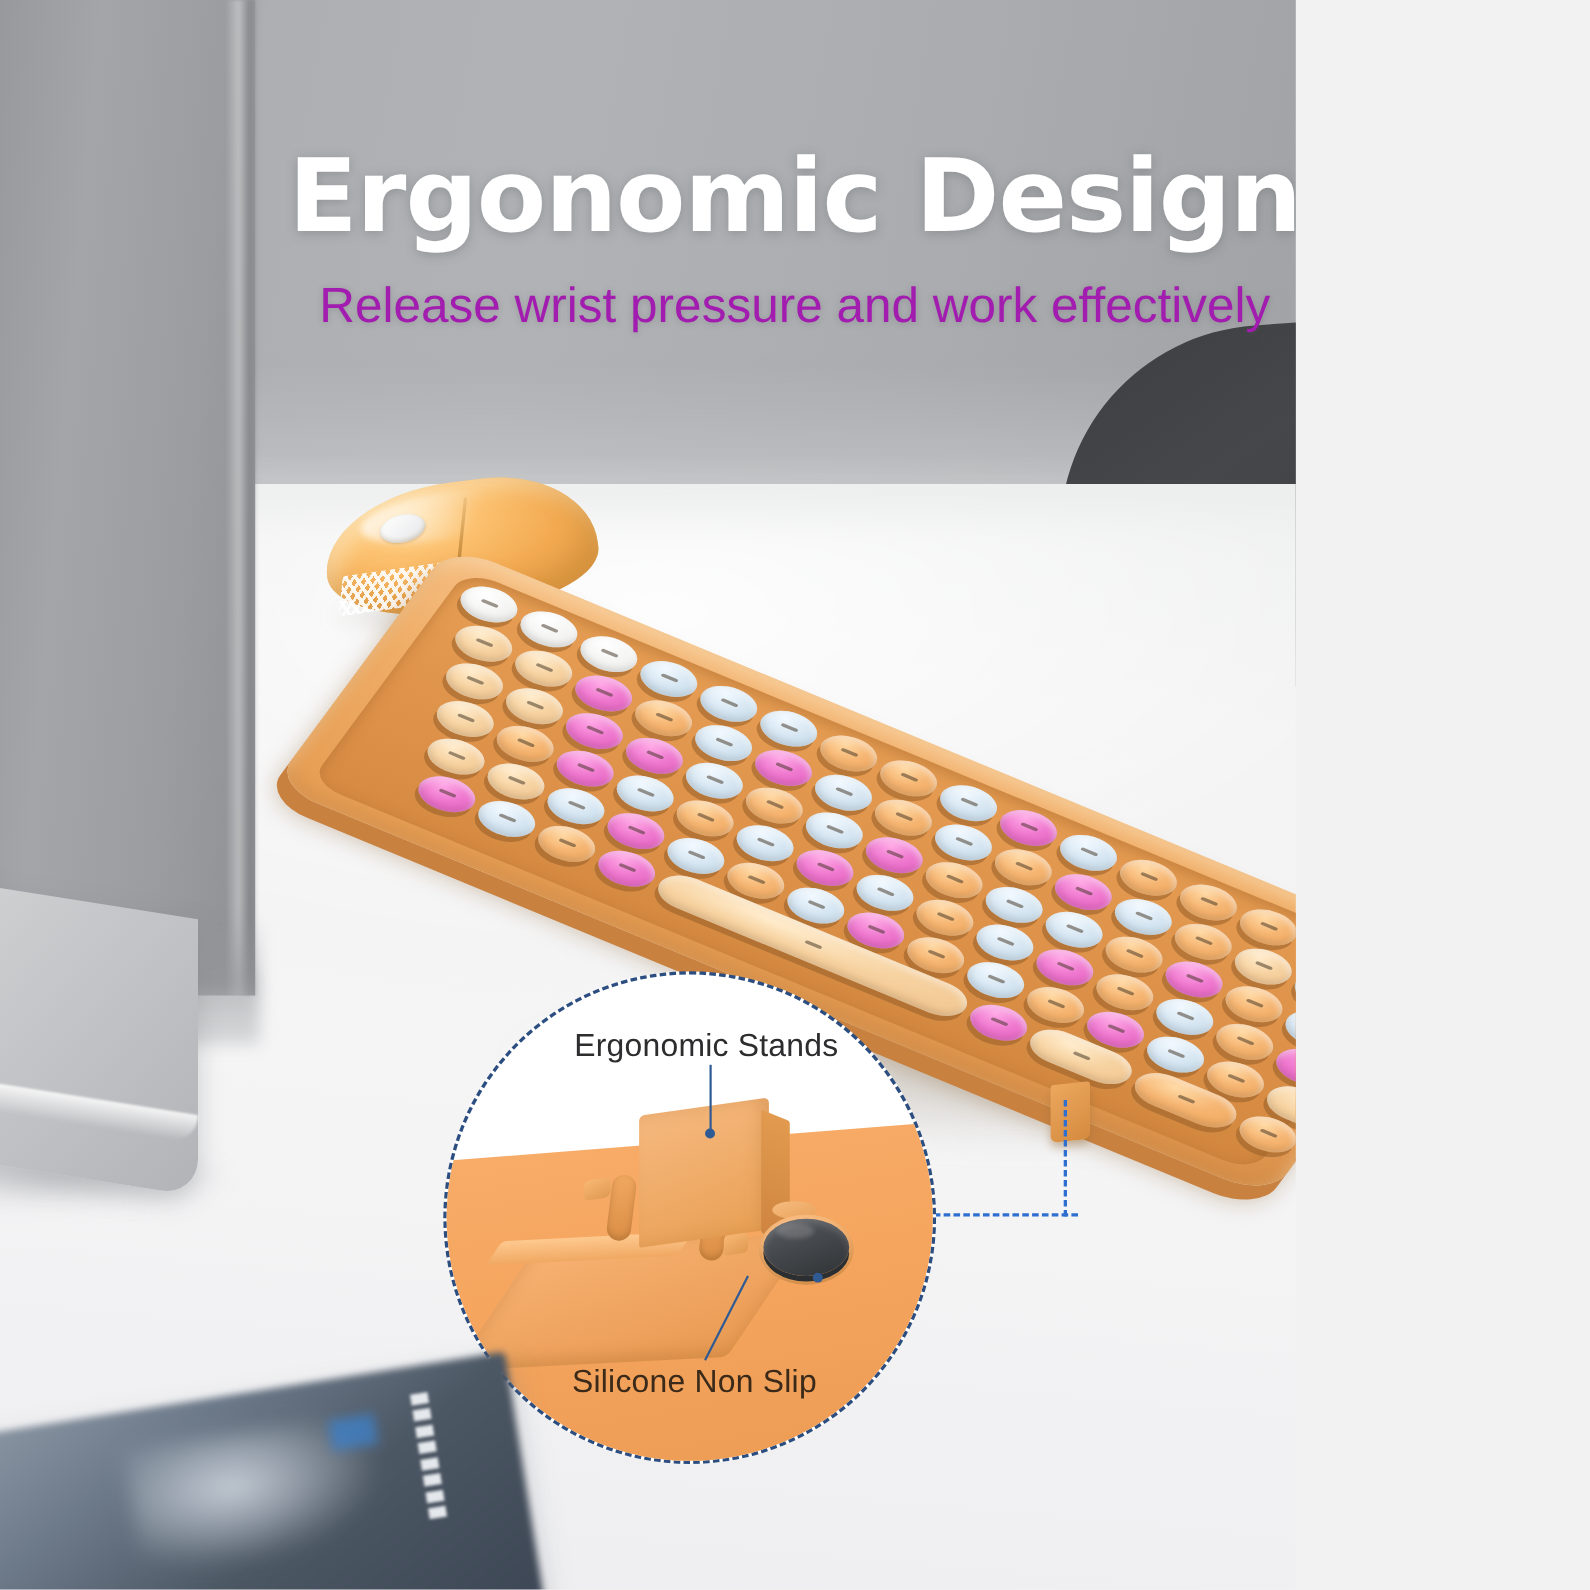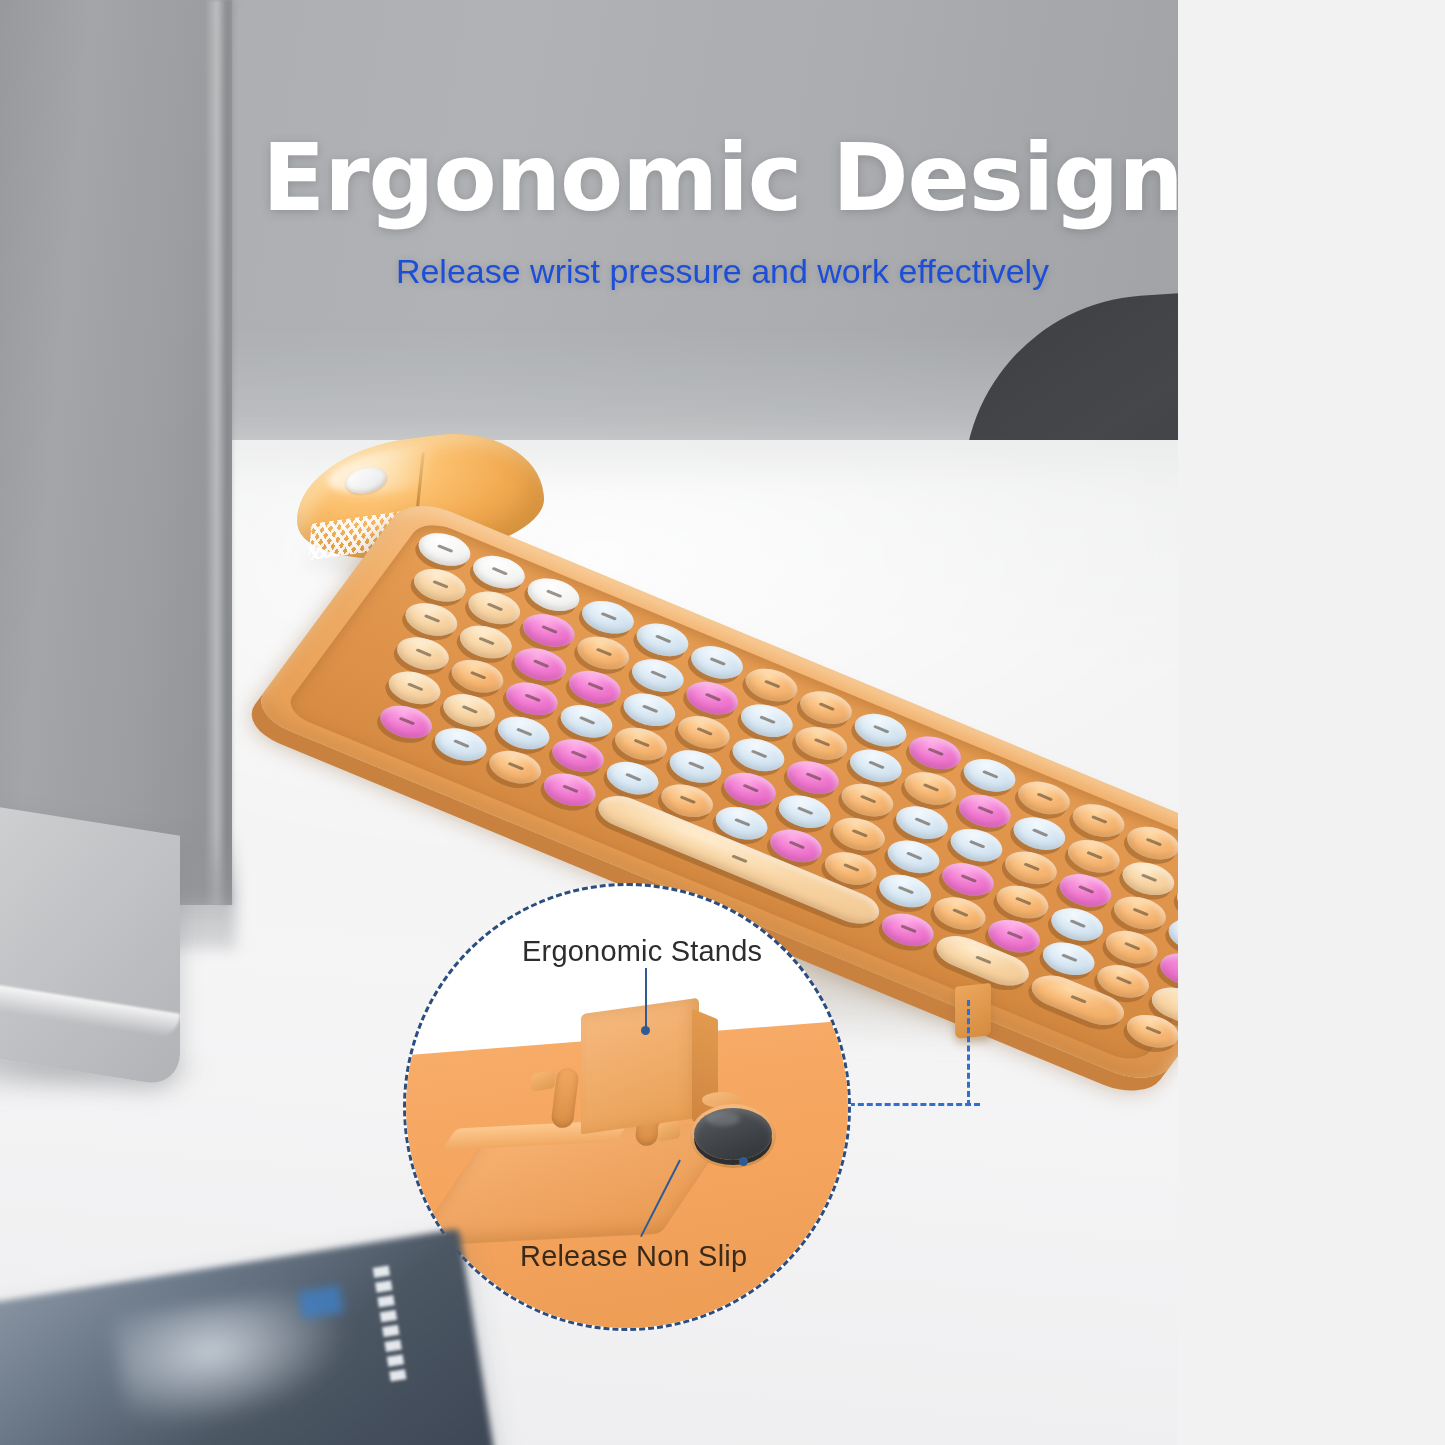--- a/index.html
+++ b/index.html
@@ -92,21 +92,21 @@
 
   
   .headline {
     position:absolute; left:0; top:125px; width:1445px; text-align:center;
     font-size:92px; font-weight:bold; color:#ffffff; letter-spacing:-1px;
     font-family:"DejaVu Sans", sans-serif;
     text-shadow:0 2px 10px rgba(90,92,96,.35);
   }
   .subhead {
     position:absolute; left:0; top:252px; width:1445px; text-align:center;
-    font-size:34px; font-weight:400; color:#1d4ed8; letter-spacing:0px;
+    font-size:45px; font-weight:400; color:#a21caf; letter-spacing:0px;
     font-family:"Liberation Sans", sans-serif;
     text-shadow:0 1px 6px rgba(90,92,96,.3);
   }
 
   
   .mouse-wrap { position:absolute; left:287px; top:430px; width:265px; height:150px; }
   .mouse-shadow {
     position:absolute; left:6px; top:108px; width:248px; height:44px;
     background:radial-gradient(ellipse at 50% 50%,rgba(150,140,125,.45),rgba(150,140,125,0) 70%);
     filter:blur(8px);
@@ -520,21 +520,21 @@
     <div class="cs-foot-hl"></div>
   </div>
 
   <div class="leader" style="left:645px; top:968px; width:2px; height:62px;"></div>
   <div class="leader-dot" style="left:641px; top:1026px;"></div>
 
   <div class="leader" style="left:679px; top:1160px; width:2px; height:86px; transform:rotate(27deg); transform-origin:top center;"></div>
   <div class="leader-dot" style="left:739px; top:1157px;"></div>
 
   <div class="lbl lbl-stands">Ergonomic Stands</div>
-  <div class="lbl lbl-silicone">Release Non Slip</div>
+  <div class="lbl lbl-silicone">Silicone Non Slip</div>
 
   <div class="book"></div>
   <div class="book-cloud"></div>
   <div class="book-accent"></div>
   <div class="book-text"></div>
 
   <div class="plant-pot"></div>
   <div class="plant" id="plant">
       <div class="leaf" style="left: 120px; top: 10px; width: 78px; height: 60px; transform: rotate(30deg);"></div>
       <div class="leaf l2" style="left: 170px; top: 38px; width: 70px; height: 56px; transform: rotate(-16deg);"></div>

